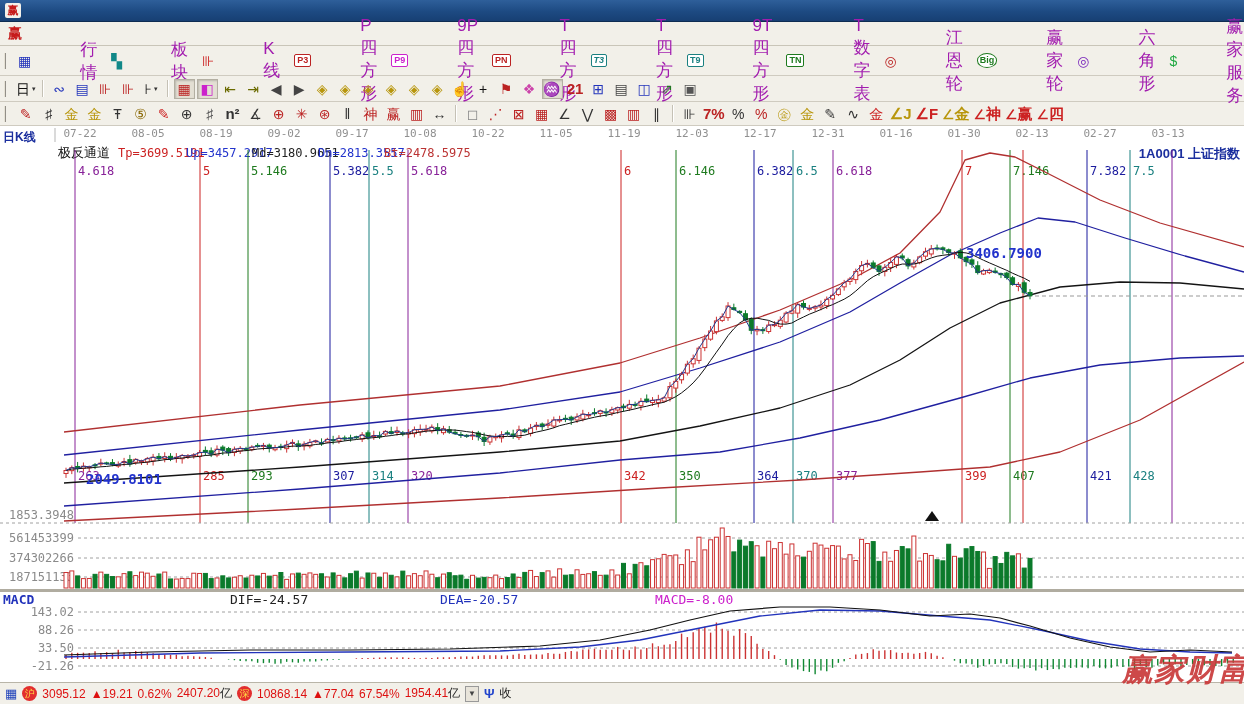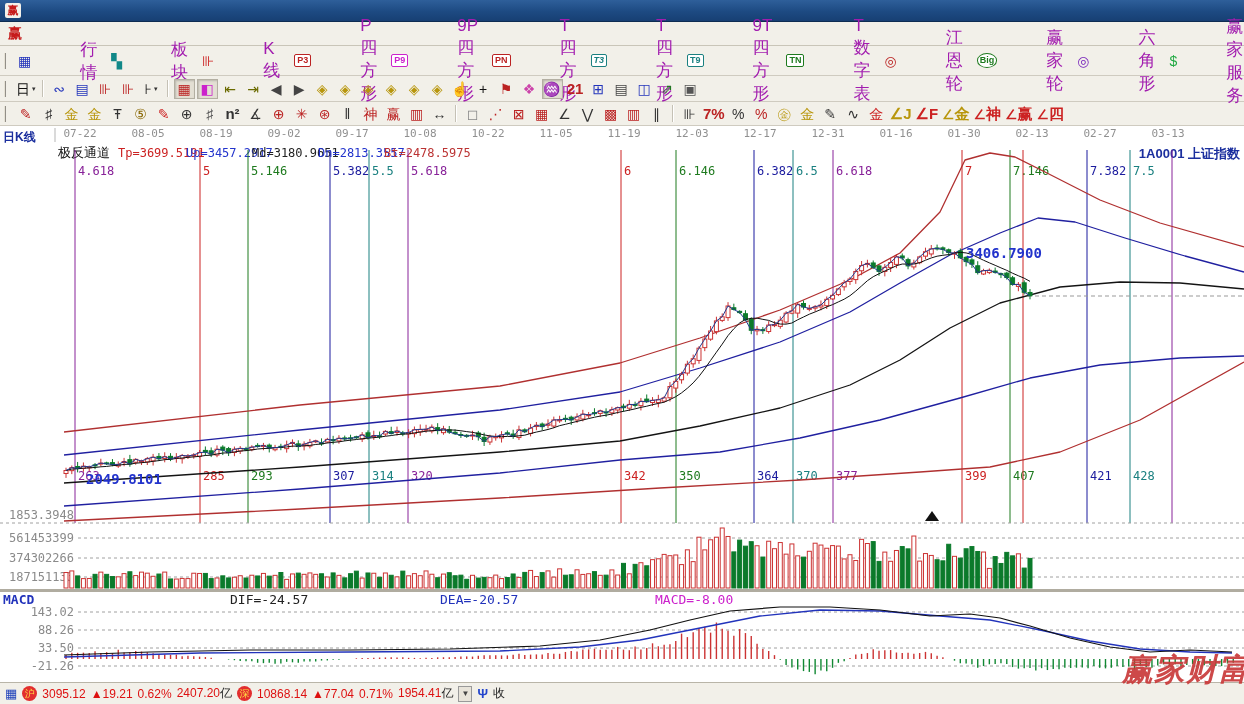--- a/index.html
+++ b/index.html
@@ -1188,20 +1188,20 @@
   <div class="statusbar">
     <span class="gicon">▦</span>
     <span class="mbadge">沪</span>
     <span class="red">3095.12</span>
     <span class="red">▲19.21</span>
     <span class="red">0.62%</span>
     <span><span class="red">2407.20</span><span class="blk">亿</span></span>
     <span class="mbadge">深</span>
     <span class="red">10868.14</span>
     <span class="red">▲77.04</span>
-    <span class="red">0.71%</span>
+    <span class="red">67.54%</span>
     <span><span class="red">1954.41</span><span class="blk">亿</span></span>
     <span class="combo">▼</span>
     <span class="ant">Ψ</span>
     <span class="collapse">收</span>
   </div>
 
 </div>
 
 </body></html>

